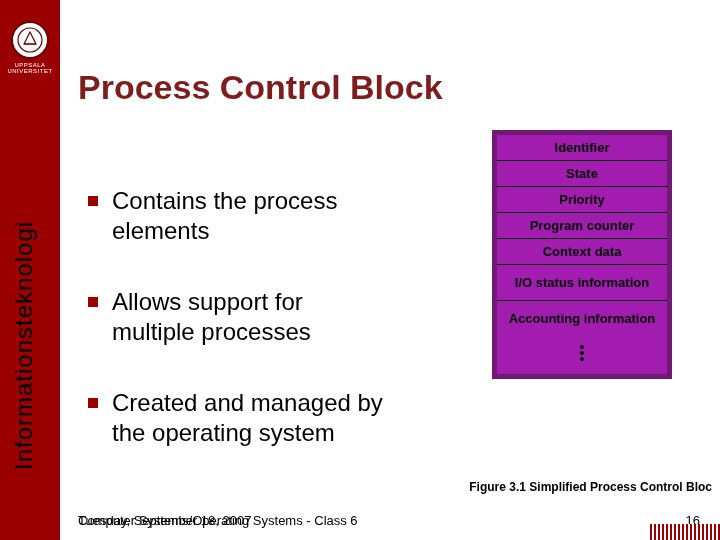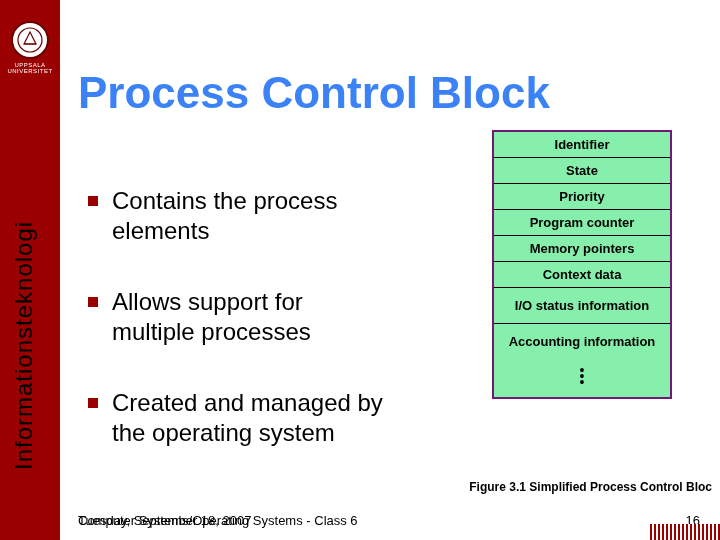--- a/index.html
+++ b/index.html
@@ -54,23 +54,23 @@
     font-size: 24px;
     color: #000;
     white-space: nowrap;
     letter-spacing: 1px;
     font-family: Arial, sans-serif;
   }
   .title {
     position: absolute;
     left: 78px;
     top: 68px;
-    font-size: 44px;
+    font-size: 34px;
     font-weight: bold;
-    color: #3b82f6;
+    color: #7f1d1d;
     white-space: nowrap;
   }
   .body {
     position: absolute;
     left: 88px;
     top: 145px;
     width: 300px;
   }
   .bullet-row {
     display: flex;
@@ -91,22 +91,22 @@
     line-height: 30px;
     color: #000;
   }
   .figure {
     position: absolute;
     right: 48px;
     top: 130px;
     width: 180px;
   }
   .pcb {
-    border: 2px solid #701a75;
-    background: #86efac;
+    border: 5px solid #701a75;
+    background: #a21caf;
   }
   .pcb-cell {
     border-bottom: 1px solid #000;
     text-align: center;
     font-size: 13px;
     font-weight: bold;
     padding: 5px 4px;
     color: #000;
   }
   .pcb-cell.last { border-bottom: none; }
@@ -190,21 +190,20 @@
       <div class="bullet-text">Created and managed by the operating system</div>
     </div>
   </div>
 
   <div class="figure">
     <div class="pcb">
       <div class="pcb-cell">Identifier</div>
       <div class="pcb-cell">State</div>
       <div class="pcb-cell">Priority</div>
       <div class="pcb-cell">Program counter</div>
-      <div class="pcb-cell">Memory pointers</div>
       <div class="pcb-cell">Context data</div>
       <div class="pcb-cell" style="padding:10px 4px">I/O status information</div>
       <div class="pcb-cell last" style="padding:10px 4px">Accounting information</div>
       <div class="vdots">•<br>•<br>•</div>
     </div>
   </div>
 
   <div class="figure-caption">Figure 3.1   Simplified Process Control Bloc</div>
 
   <div class="footer">

